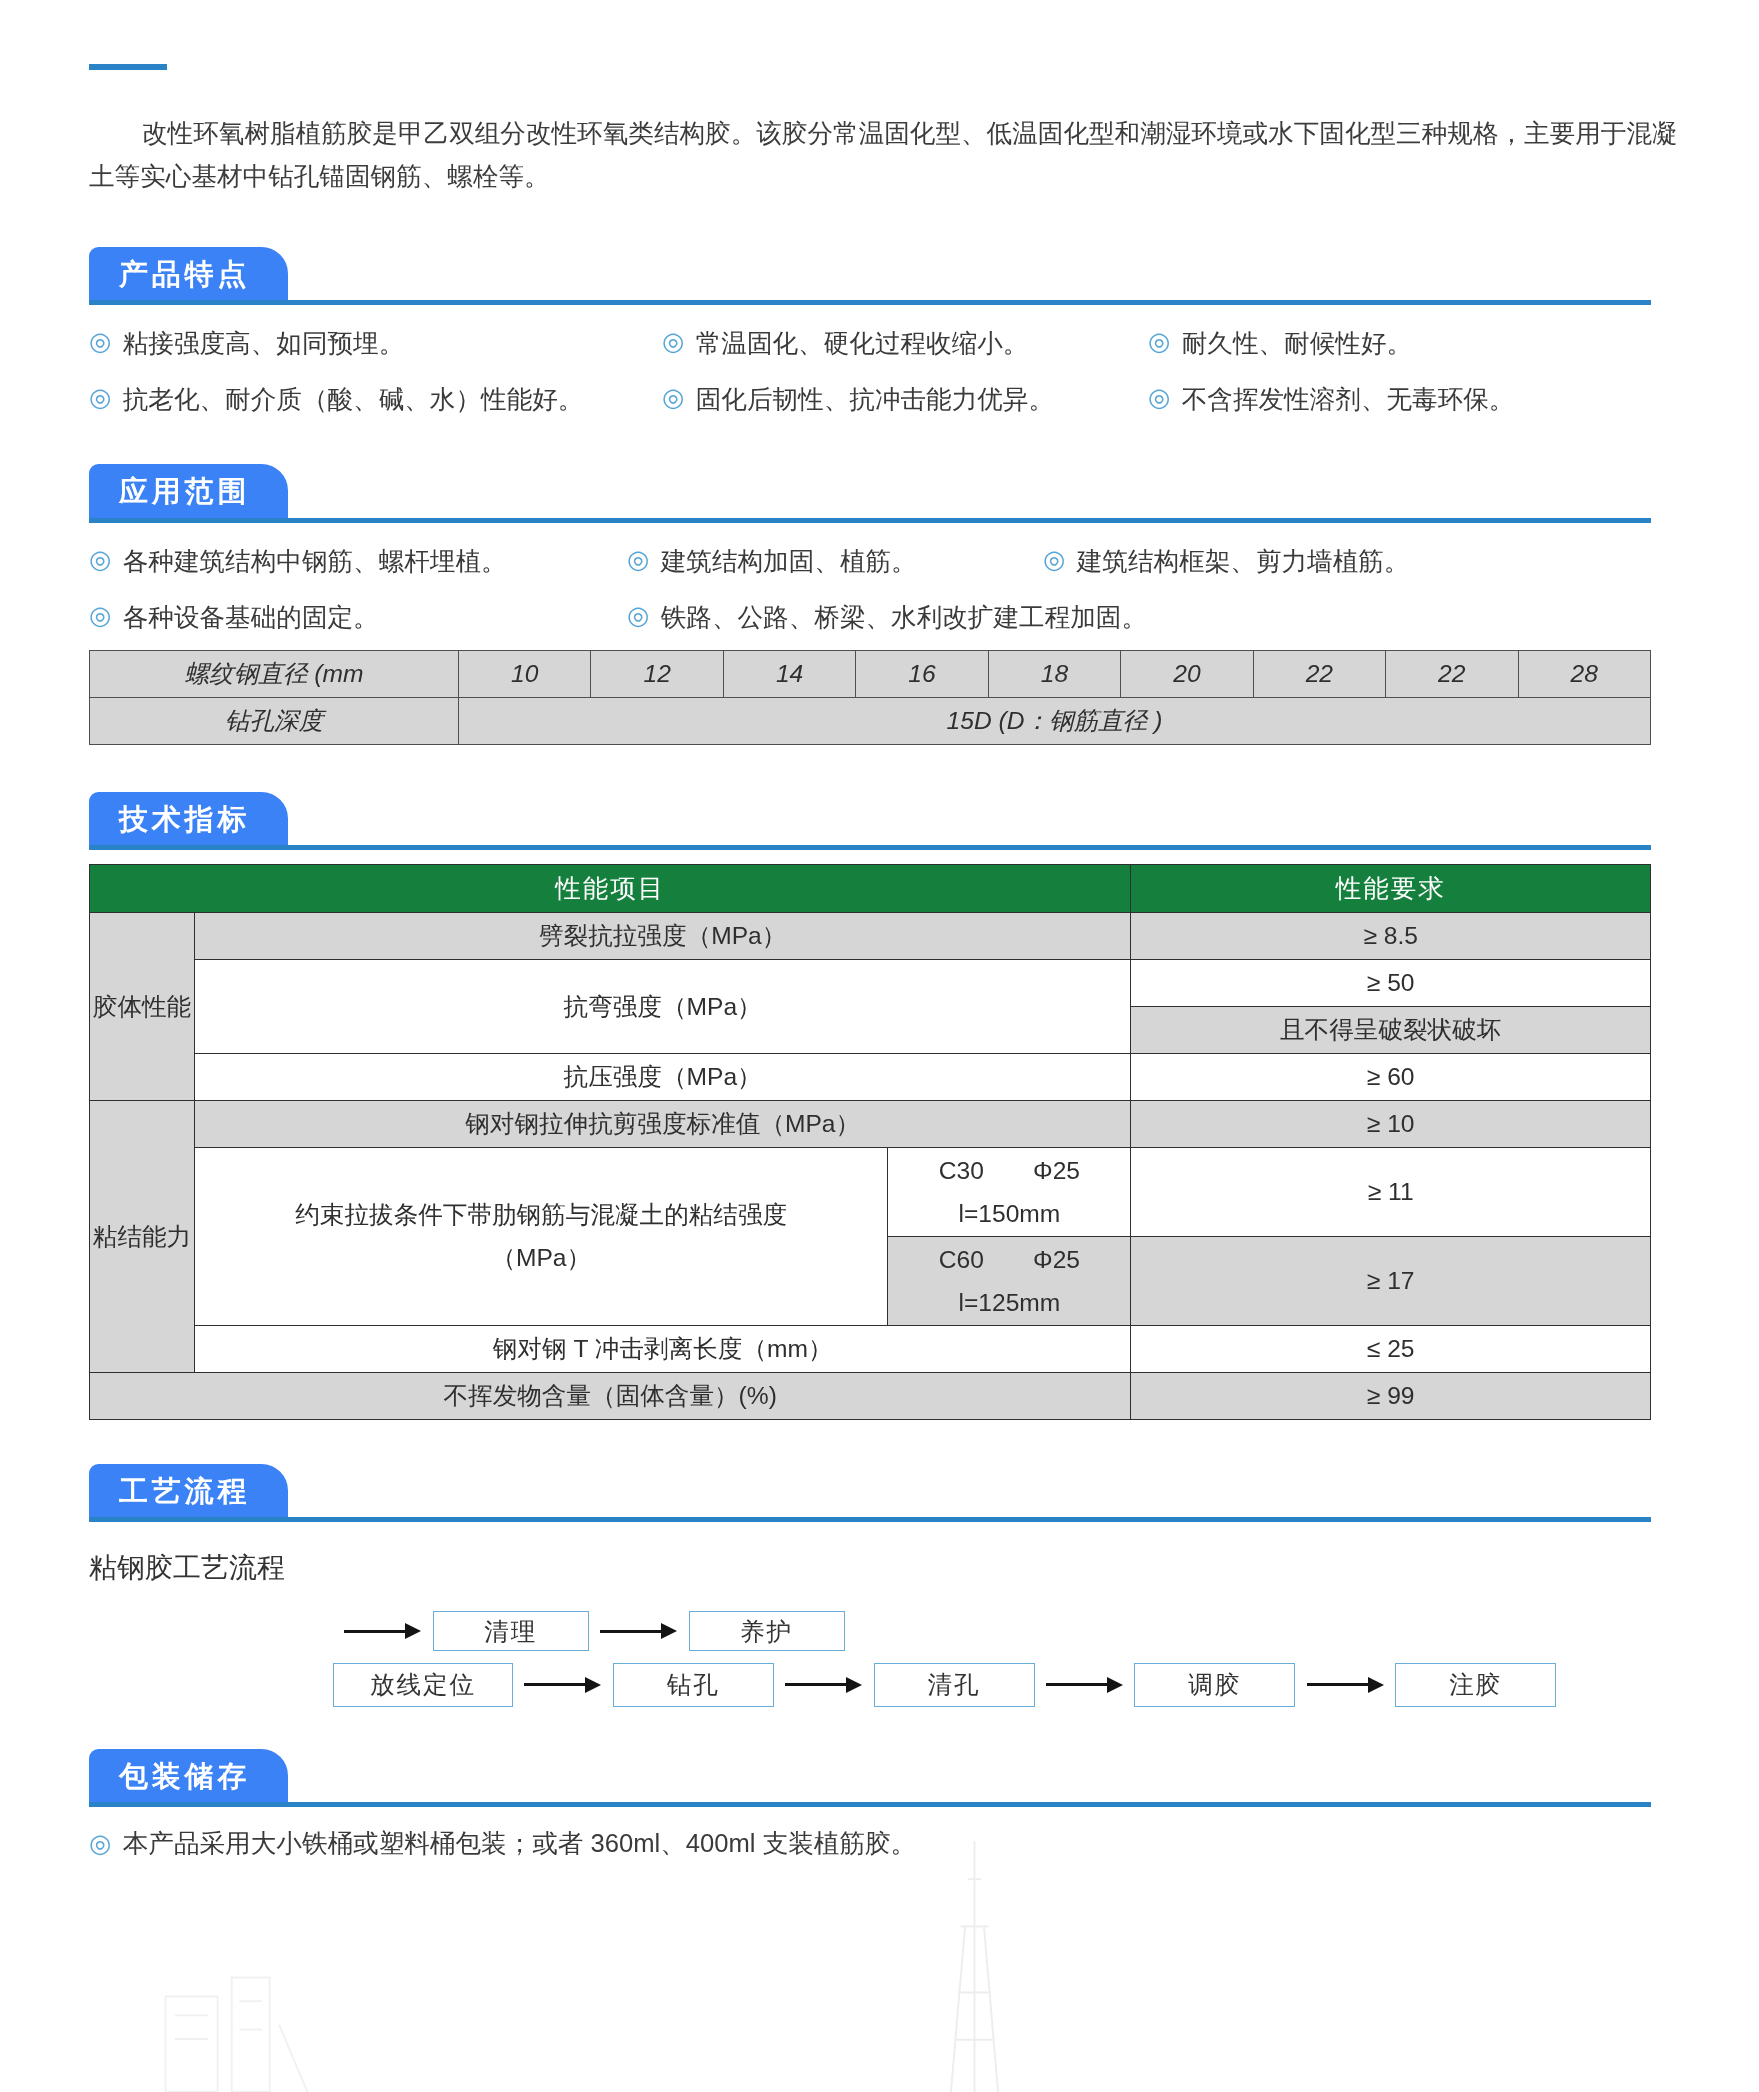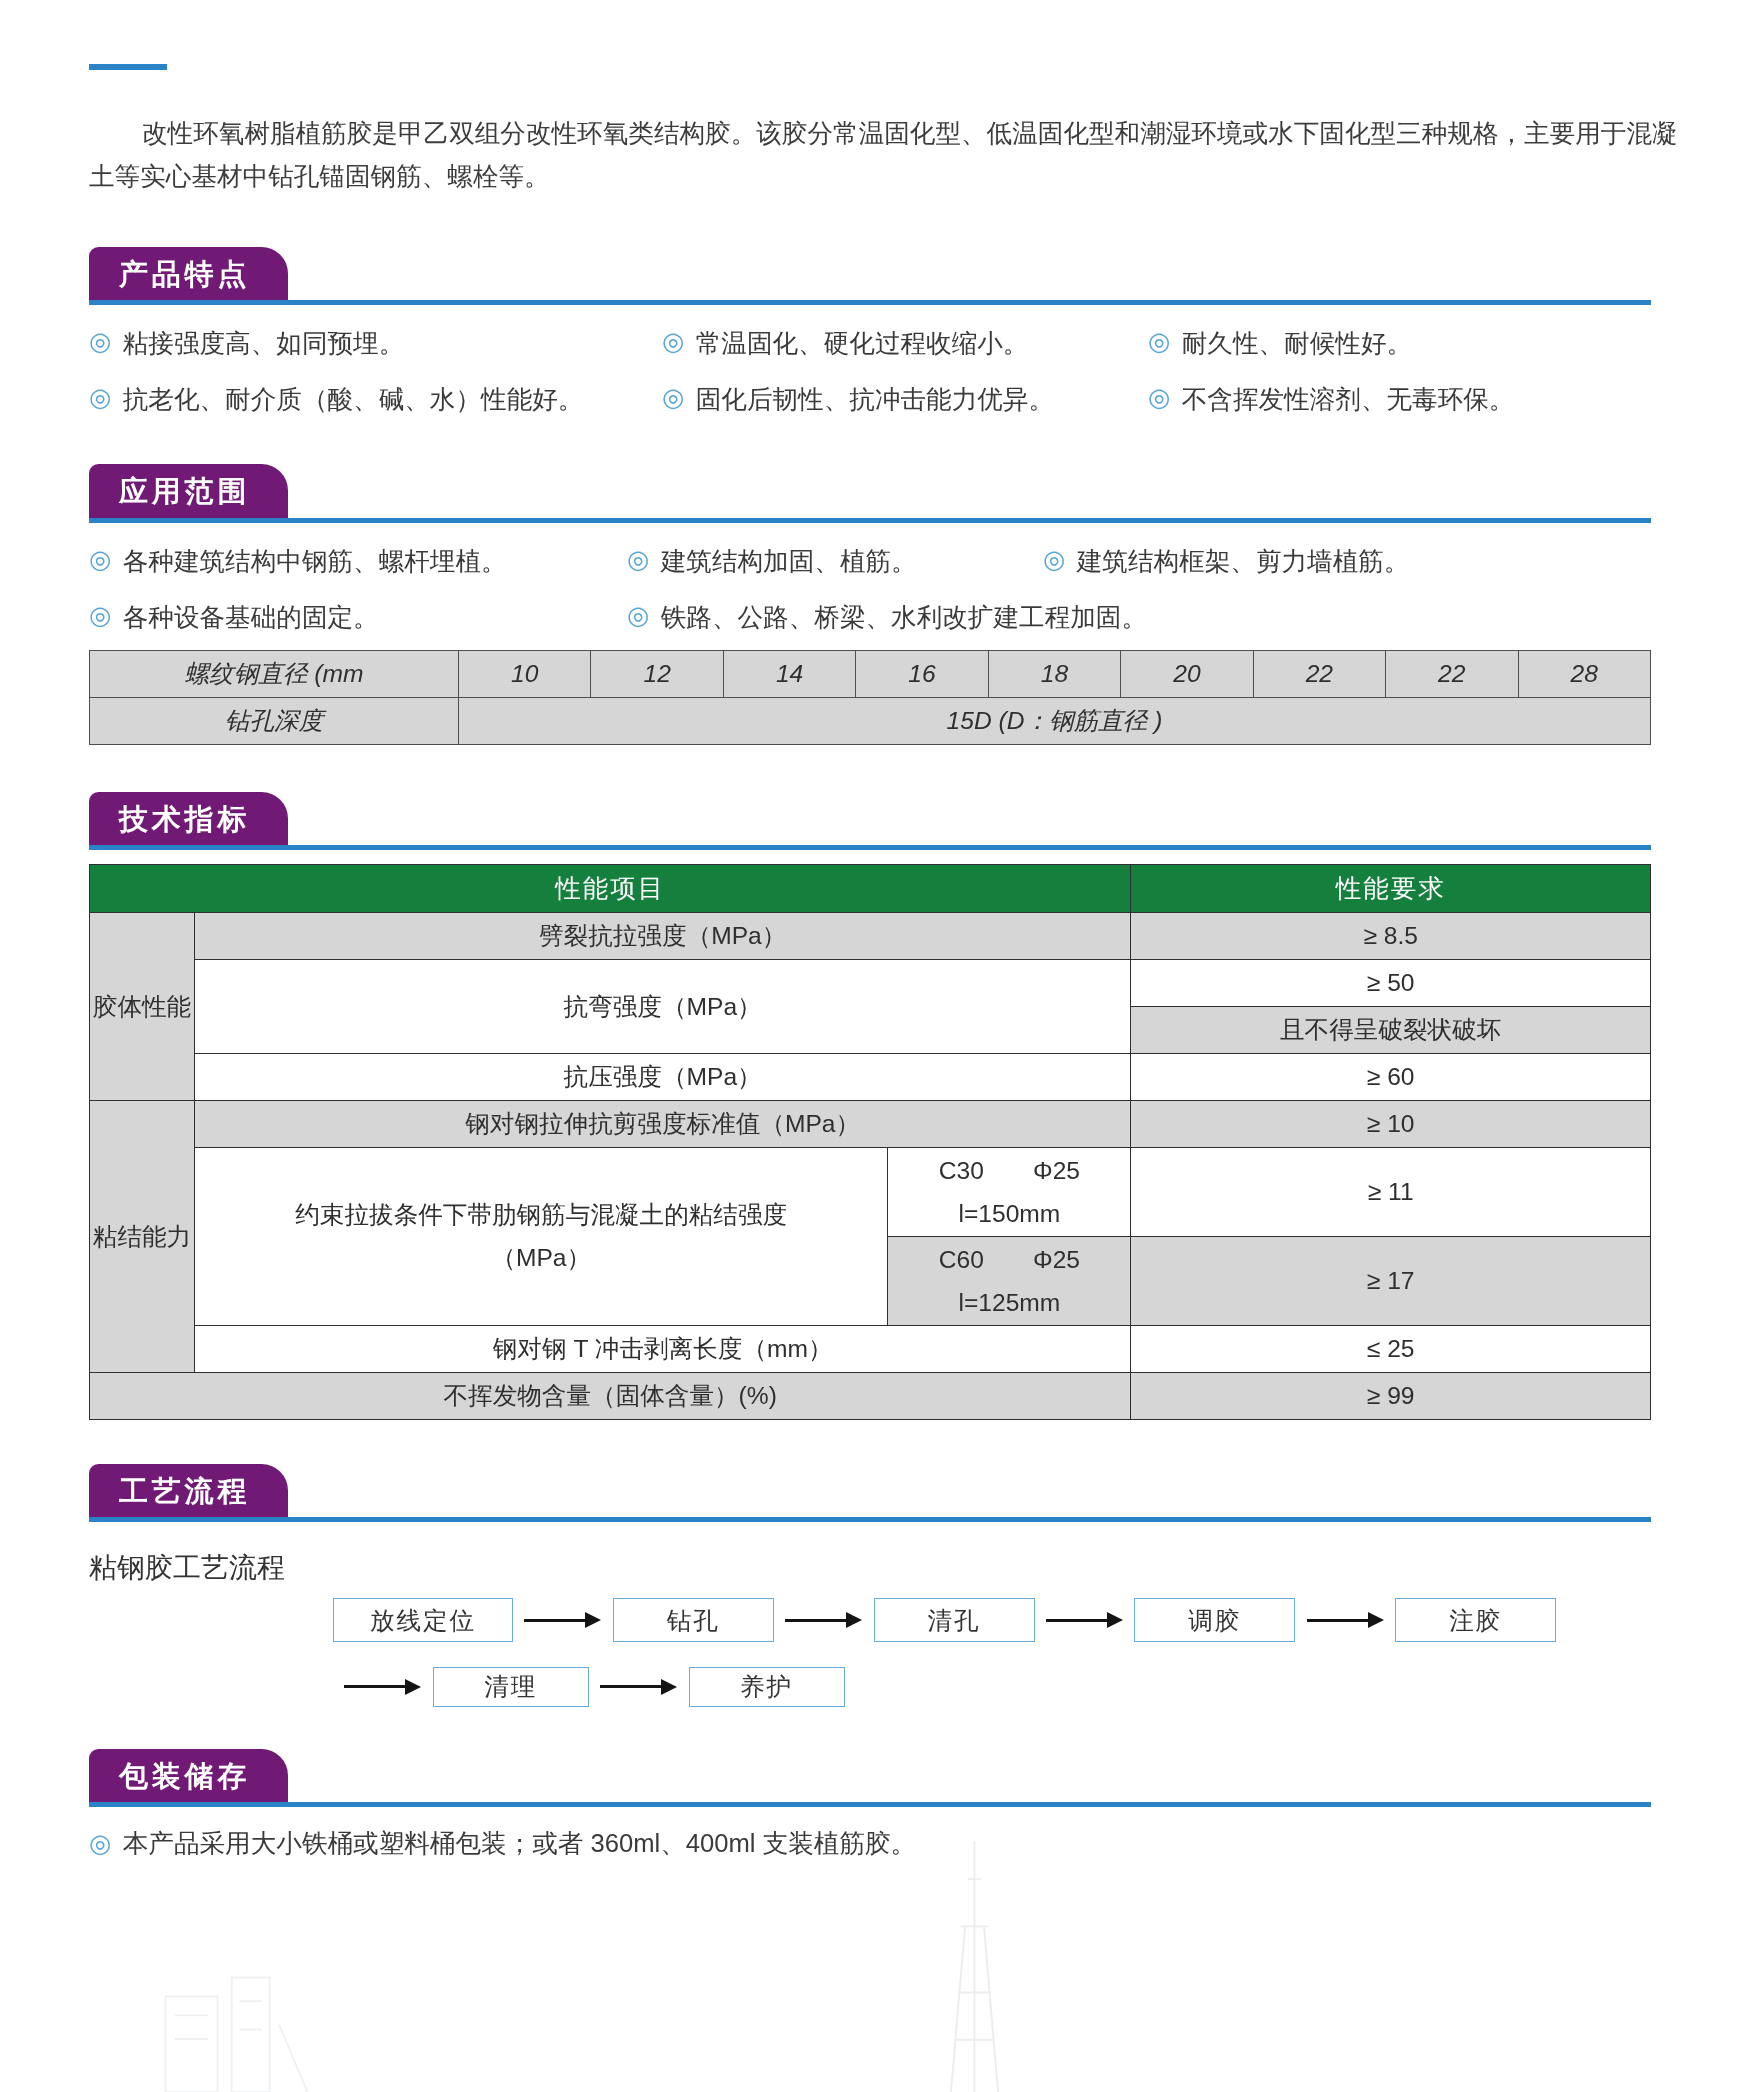--- a/index.html
+++ b/index.html
@@ -12,21 +12,21 @@
   
   .page-title { margin:0; font-size:44px; font-weight:bold; color:#2a83c6; letter-spacing:1.9px; }
   .title-dash { width:78px; height:5.7px; background:#2a83c6; margin-top:36px; }
 
   
   .intro { width:1609px; margin-top:42px; font-size:25.6px; line-height:1.68; text-indent:53px; color:#3c3c3c; }
 
   
   .section-header { border-bottom:5.7px solid #2a83c6; line-height:0; }
   .badge {
-    display:inline-block; background:#701a75; color:#ffffff;
+    display:inline-block; background:#3b82f6; color:#ffffff;
     font-size:29px; font-weight:bold; letter-spacing:3.8px; line-height:1;
     padding:13.2px 38px 11.4px 30px; border-radius:9.5px 26.5px 0 0;
   }
   .mt-feat { margin-top:49px; }
   .mt-app  { margin-top:47px; }
   .mt-tech { margin-top:47px; }
   .mt-proc { margin-top:44px; }
   .mt-pack { margin-top:42px; }
 
   
@@ -229,20 +229,32 @@
       <td class="g" colspan="3">不挥发物含量（固体含量）(%)</td>
       <td class="g">≥ 99</td>
     </tr>
   </tbody>
     </table>
 
   <div class="section-header mt-proc">
     <span class="badge">工艺流程</span>
   </div>
   <div class="flow-sub">粘钢胶工艺流程</div>
+  <div class="flow-row flow-row2">
+    <div class="arrow">
+        <div class="arrow-shaft"></div>
+        <div class="arrow-head"></div>
+      </div>
+    <div class="flow-box small">清理</div>
+    <div class="arrow">
+        <div class="arrow-shaft"></div>
+        <div class="arrow-head"></div>
+      </div>
+    <div class="flow-box small">养护</div>
+  </div>
   <div class="flow-row flow-row1">
     <div class="flow-box wide">放线定位</div>
     <div class="arrow">
         <div class="arrow-shaft"></div>
         <div class="arrow-head"></div>
       </div>
     <div class="flow-box">钻孔</div>
     <div class="arrow">
         <div class="arrow-shaft"></div>
         <div class="arrow-head"></div>
@@ -251,32 +263,20 @@
     <div class="arrow">
         <div class="arrow-shaft"></div>
         <div class="arrow-head"></div>
       </div>
     <div class="flow-box">调胶</div>
     <div class="arrow">
         <div class="arrow-shaft"></div>
         <div class="arrow-head"></div>
       </div>
     <div class="flow-box">注胶</div>
-  </div>
-  <div class="flow-row flow-row2">
-    <div class="arrow">
-        <div class="arrow-shaft"></div>
-        <div class="arrow-head"></div>
-      </div>
-    <div class="flow-box small">清理</div>
-    <div class="arrow">
-        <div class="arrow-shaft"></div>
-        <div class="arrow-head"></div>
-      </div>
-    <div class="flow-box small">养护</div>
   </div>
 
   <div class="section-header mt-pack">
     <span class="badge">包装储存</span>
   </div>
   <div class="pack-item">
       <span class="bullet-icon">◎</span>
       <span>本产品采用大小铁桶或塑料桶包装；或者 360ml、400ml 支装植筋胶。</span>
     </div>
 

